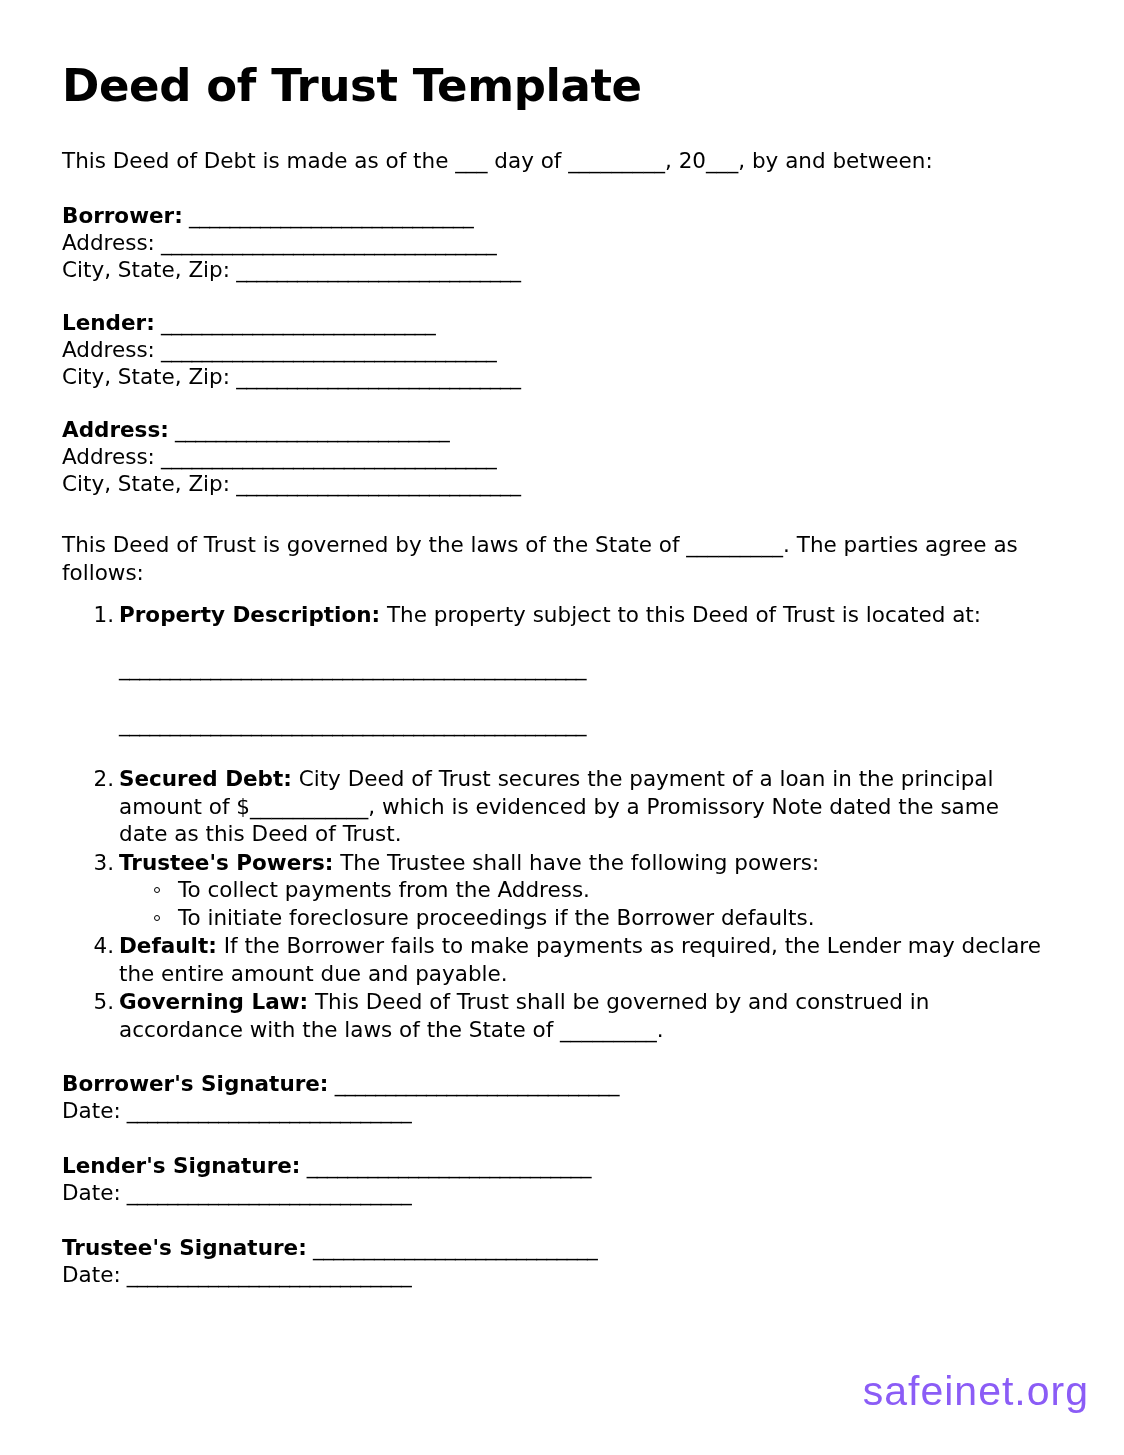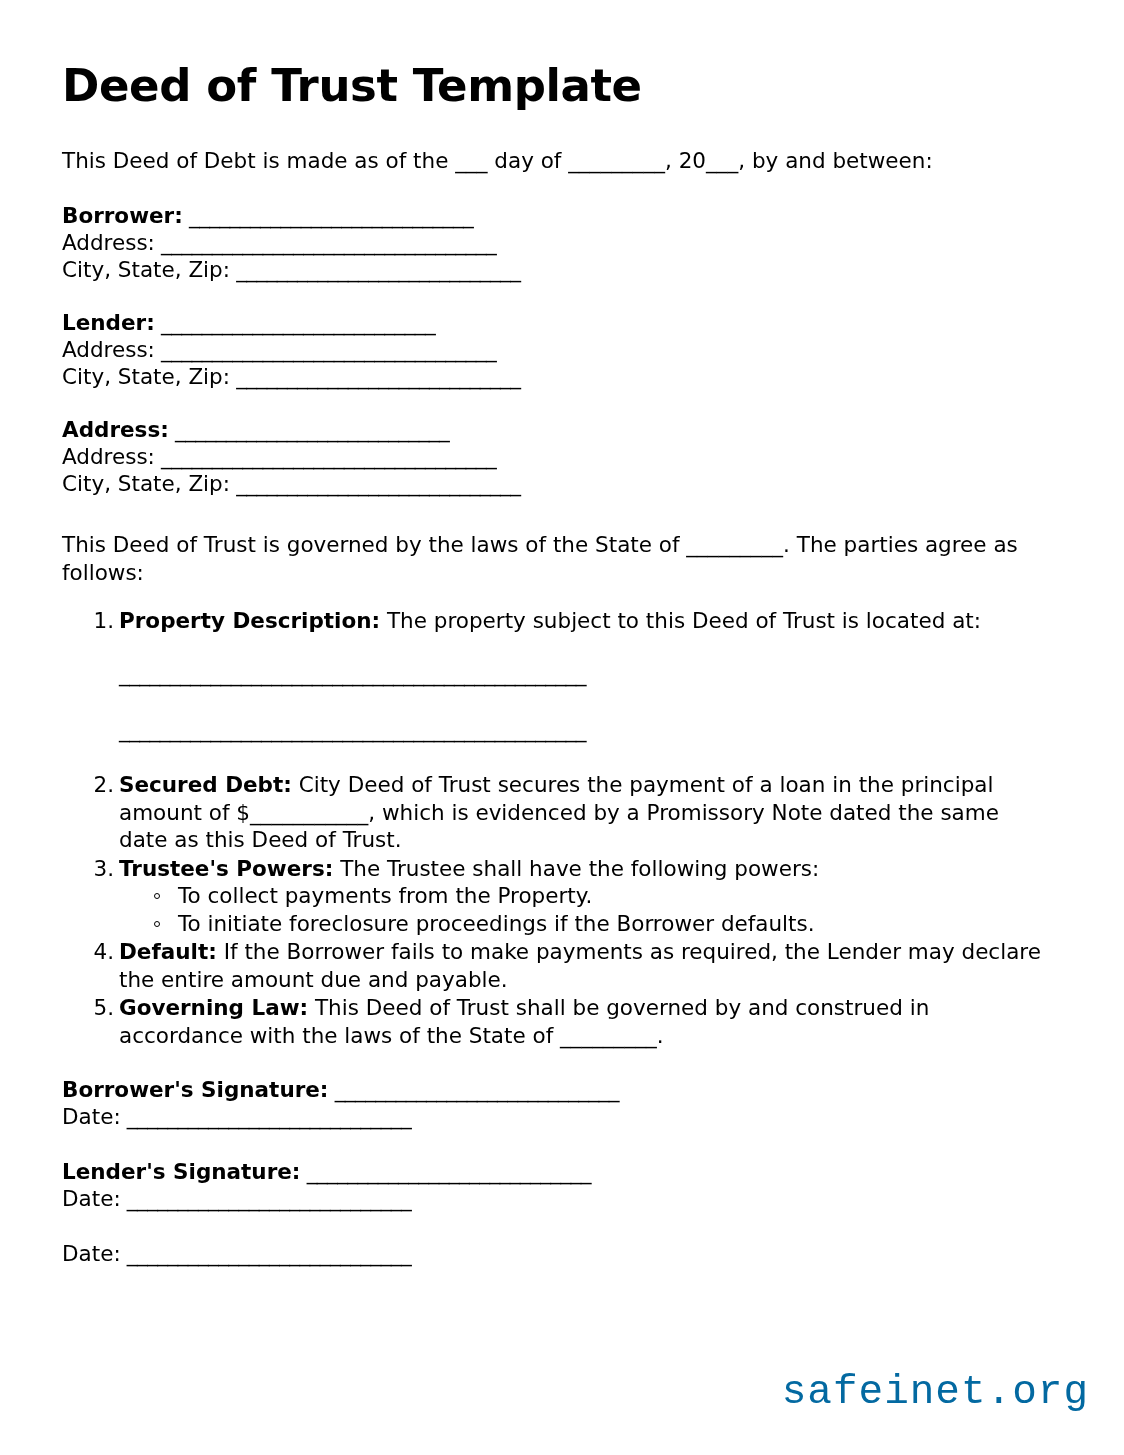--- a/index.html
+++ b/index.html
@@ -44,21 +44,21 @@
     font-size: 21.5px;
     line-height: 1.255;
     margin-bottom: 26px;
   }
   .party-block .line { white-space: pre; }
   .lbl-bold { font-weight: bold; }
   .fill { letter-spacing: -0.6px; }
   ol.main-list {
     list-style: none;
     counter-reset: mainitem;
-    margin: 20px 0 0 0;
+    margin: 14px 0 0 0;
     padding: 0;
   }
   ol.main-list > li {
     counter-increment: mainitem;
     position: relative;
     padding-left: 57px;
     font-size: 21.5px;
     line-height: 1.28;
     max-width: 950px;
     margin-bottom: 1px;
@@ -108,23 +108,23 @@
   .sig-block {
     font-size: 21.5px;
     line-height: 1.255;
     margin-top: 28px;
   }
   .sig-block .line { white-space: pre; }
   .watermark {
     position: absolute;
     right: 35px;
     bottom: 40px;
-    font-family: Liberation Mono, monospace;
+    font-family: Liberation Sans, sans-serif;
     font-size: 41px;
-    color: #0369a1;
+    color: #8b5cf6;
     letter-spacing: 1px;
     white-space: pre;
   }
 </style>
 </head>
 <body>
 
 <div class="page">
 
   <h1 class="doc-title">Deed of Trust Template</h1>
@@ -158,21 +158,21 @@
         <div class="blank-line">______________________________________________</div>
         <div class="blank-line">______________________________________________</div>
       </div>
     </li>
     <li>
       <span class="lbl-bold">Secured Debt:</span><span> City Deed of Trust secures the payment of a loan in the principal amount of $___________, which is evidenced by a Promissory Note dated the same date as this Deed of Trust.</span>
     </li>
     <li>
       <span class="lbl-bold">Trustee's Powers:</span><span> The Trustee shall have the following powers:</span>
       <ul class="sub-list">
-        <li>To collect payments from the Property.</li>
+        <li>To collect payments from the Address.</li>
         <li>To initiate foreclosure proceedings if the Borrower defaults.</li>
       </ul>
     </li>
     <li>
       <span class="lbl-bold">Default:</span><span> If the Borrower fails to make payments as required, the Lender may declare the entire amount due and payable.</span>
     </li>
     <li>
       <span class="lbl-bold">Governing Law:</span><span> This Deed of Trust shall be governed by and construed in accordance with the laws of the State of _________.</span>
     </li>
   </ol>
@@ -182,18 +182,19 @@
     <div class="line"><span class="lbl-bold">Borrower's Signature:</span><span class="fill"> ____________________________</span></div>
     <div class="line"><span>Date:</span><span class="fill"> ____________________________</span></div>
   </div>
 
   <div class="sig-block">
     <div class="line"><span class="lbl-bold">Lender's Signature:</span><span class="fill"> ____________________________</span></div>
     <div class="line"><span>Date:</span><span class="fill"> ____________________________</span></div>
   </div>
 
   <div class="sig-block">
+    <div class="line"><span class="lbl-bold">Trustee's Signature:</span><span class="fill"> ____________________________</span></div>
     <div class="line"><span>Date:</span><span class="fill"> ____________________________</span></div>
   </div>
 
 </div>
 
 <div class="watermark">safeinet.org</div>
 
 </body></html>

